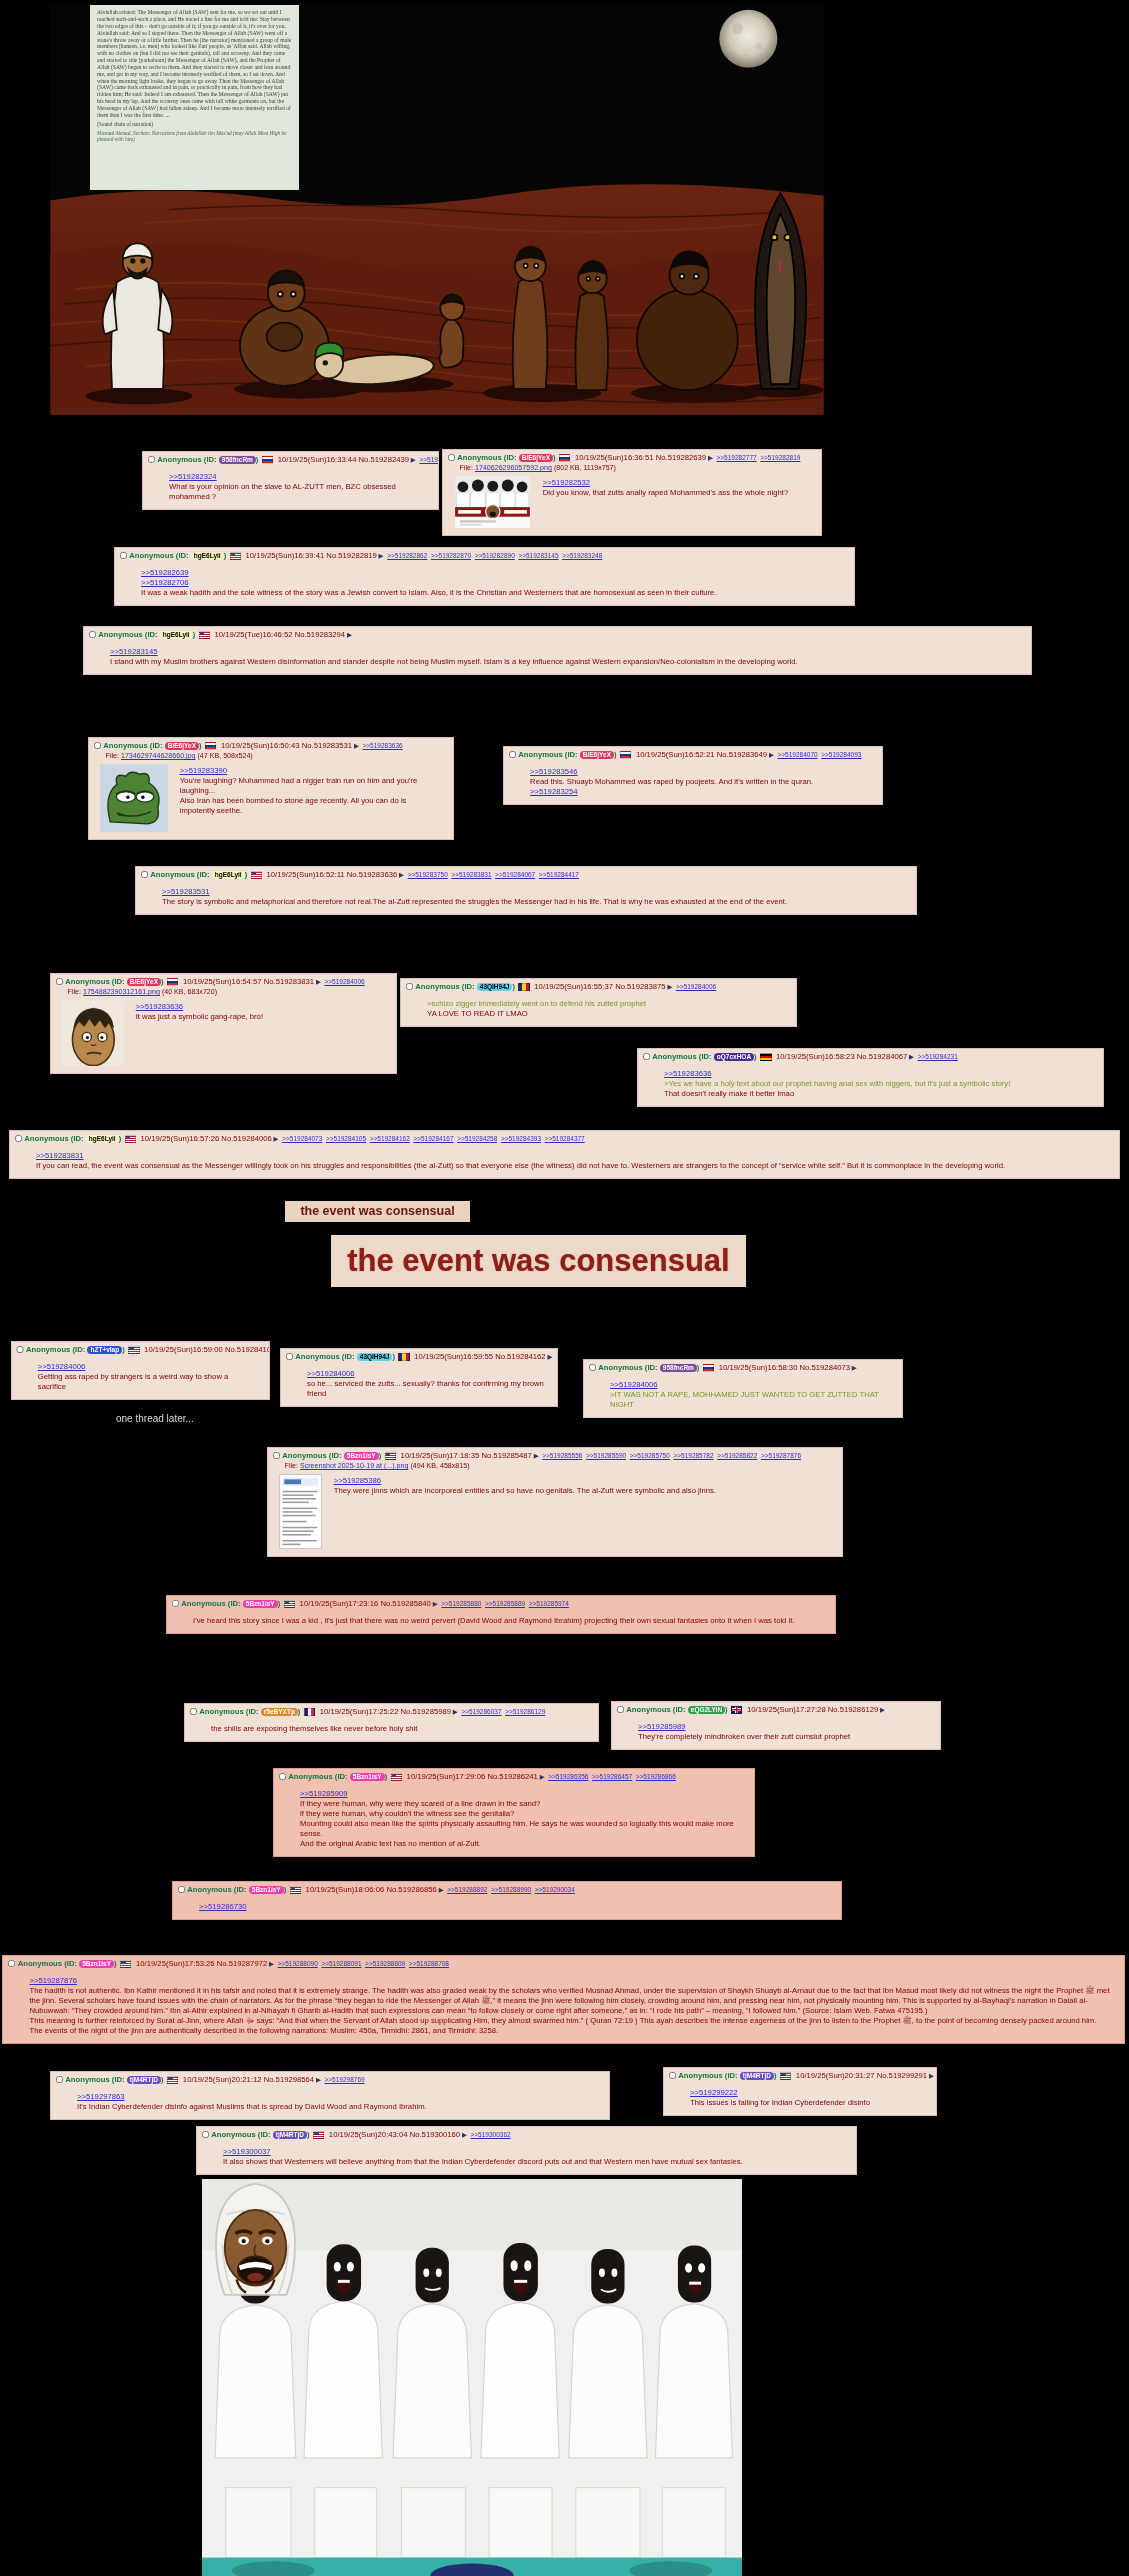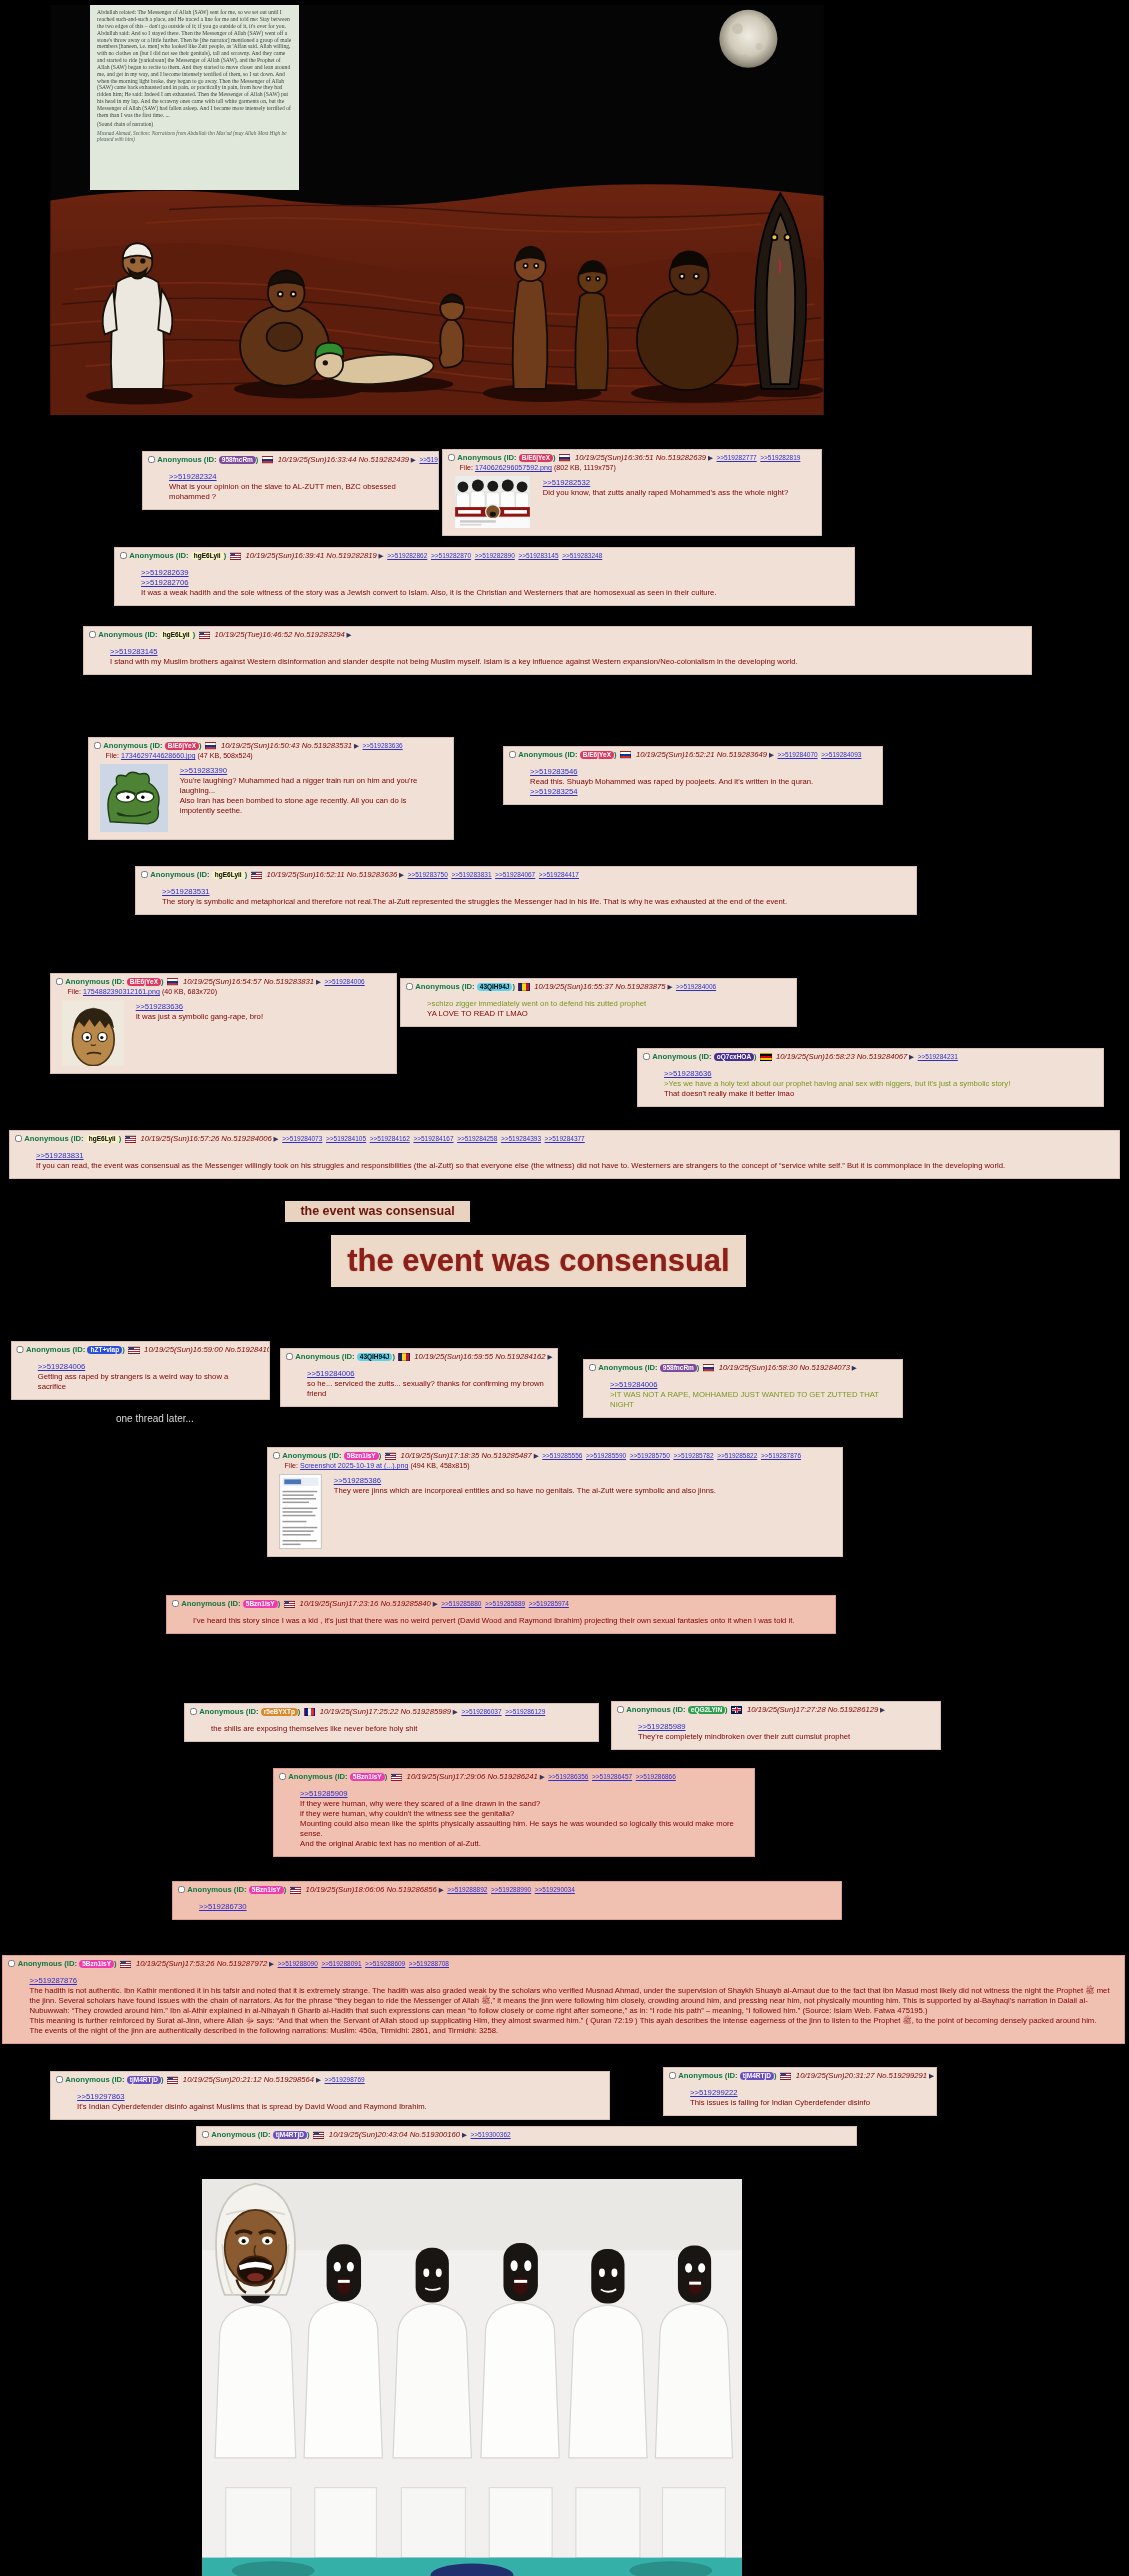--- a/index.html
+++ b/index.html
@@ -16,21 +16,21 @@
   .hadith-panel .src{font-size:5.3px;font-style:italic;color:#55605a;}
   
   .post{position:absolute;background:#F0E0D6;border:0.6px solid #D9BFB7;color:#800000;
         padding:1.8px 6px 4.7px 3.6px;font-size:7.7px;box-sizing:border-box;overflow:hidden;}
   .post.hl{background:#F0C0B0;border-color:#D99F91;}
   .phead{white-space:nowrap;line-height:12px;}
   .phead input{width:7.1px;height:7.1px;vertical-align:middle;margin:0 2.4px 0 1.2px;}
   .name{color:#117743;font-weight:bold;}
   .idwrap{color:#117743;font-weight:bold;}
   .pid{border-radius:4.7px;padding:0 3px;font-size:6.5px;font-weight:bold;display:inline-block;line-height:8.3px;}
-  .pdate,.pno{color:#800000;font-style:italic;}
+  .pdate,.pno{color:#800000;}
   .arrow{color:#34345C;font-size:6.5px;}
   .blinks a{margin-left:3.6px;font-size:6.5px;}
   a.ql,a.backlink,a.filelink{color:#2d2dd0;text-decoration:underline;cursor:pointer;}
   .fileline{font-size:7.1px;color:#800000;margin:0.6px 0 1.2px 13px;}
   .thumb{float:left;margin:2.4px 12px 2.4px 7.1px;cursor:pointer;}
   .thumb svg{display:block;width:100%;height:100%;}
   blockquote{margin:6px 7.1px 2.4px 22.5px;line-height:1.3;}
   blockquote .line{min-height:9.5px;}
   .gt{color:#789922;}
   
@@ -420,20 +420,24 @@
       </div>
       <div class="post" style="left: 663px; top: 2067px; width: 274px;">
         <div class="phead"><input type="checkbox" style=""><span class="name">Anonymous</span><span class="idwrap"> (ID: <span class="pid" style="background: rgb(107, 78, 196); color: rgb(255, 255, 255);">tjM4RTjD</span>) </span><span class="flag flag-us"></span><span class="pdate"> 10/19/25(Sun)20:31:27 </span><span class="pno">No.519299291</span><span class="arrow"> ▶</span><span class="blinks"><a class="backlink">&gt;&gt;519299409</a></span></div>
         <blockquote>
           <div class="line"><a class="ql">&gt;&gt;519299222</a></div>
           <div class="line"><span>This issues is falling for Indian Cyberdefender disinfo</span></div>
         </blockquote>
       </div>
       <div class="post" style="left: 196px; top: 2126px; width: 661px;">
         <div class="phead"><input type="checkbox" style=""><span class="name">Anonymous</span><span class="idwrap"> (ID: <span class="pid" style="background: rgb(107, 78, 196); color: rgb(255, 255, 255);">tjM4RTjD</span>) </span><span class="flag flag-us"></span><span class="pdate"> 10/19/25(Sun)20:43:04 </span><span class="pno">No.519300160</span><span class="arrow"> ▶</span><span class="blinks"><a class="backlink">&gt;&gt;519300362</a></span></div>
+        <blockquote>
+          <div class="line"><a class="ql">&gt;&gt;519300037</a></div>
+          <div class="line"><span>It also shows that Westerners will believe anything from that the Indian Cyberdefender discord puts out and that Western men have mutual sex fantasies.</span></div>
+        </blockquote>
       </div>
     </div>
 
   <div class="banner-small">the event was consensual</div>
   <div class="banner-large">the event was consensual</div>
   <div class="interlude">one thread later...</div>
 
   <div class="bottom-image">
     <svg viewBox="0 0 910 669" width="540" height="397">
       <rect width="910" height="669" fill="#f1f0ee"></rect>

